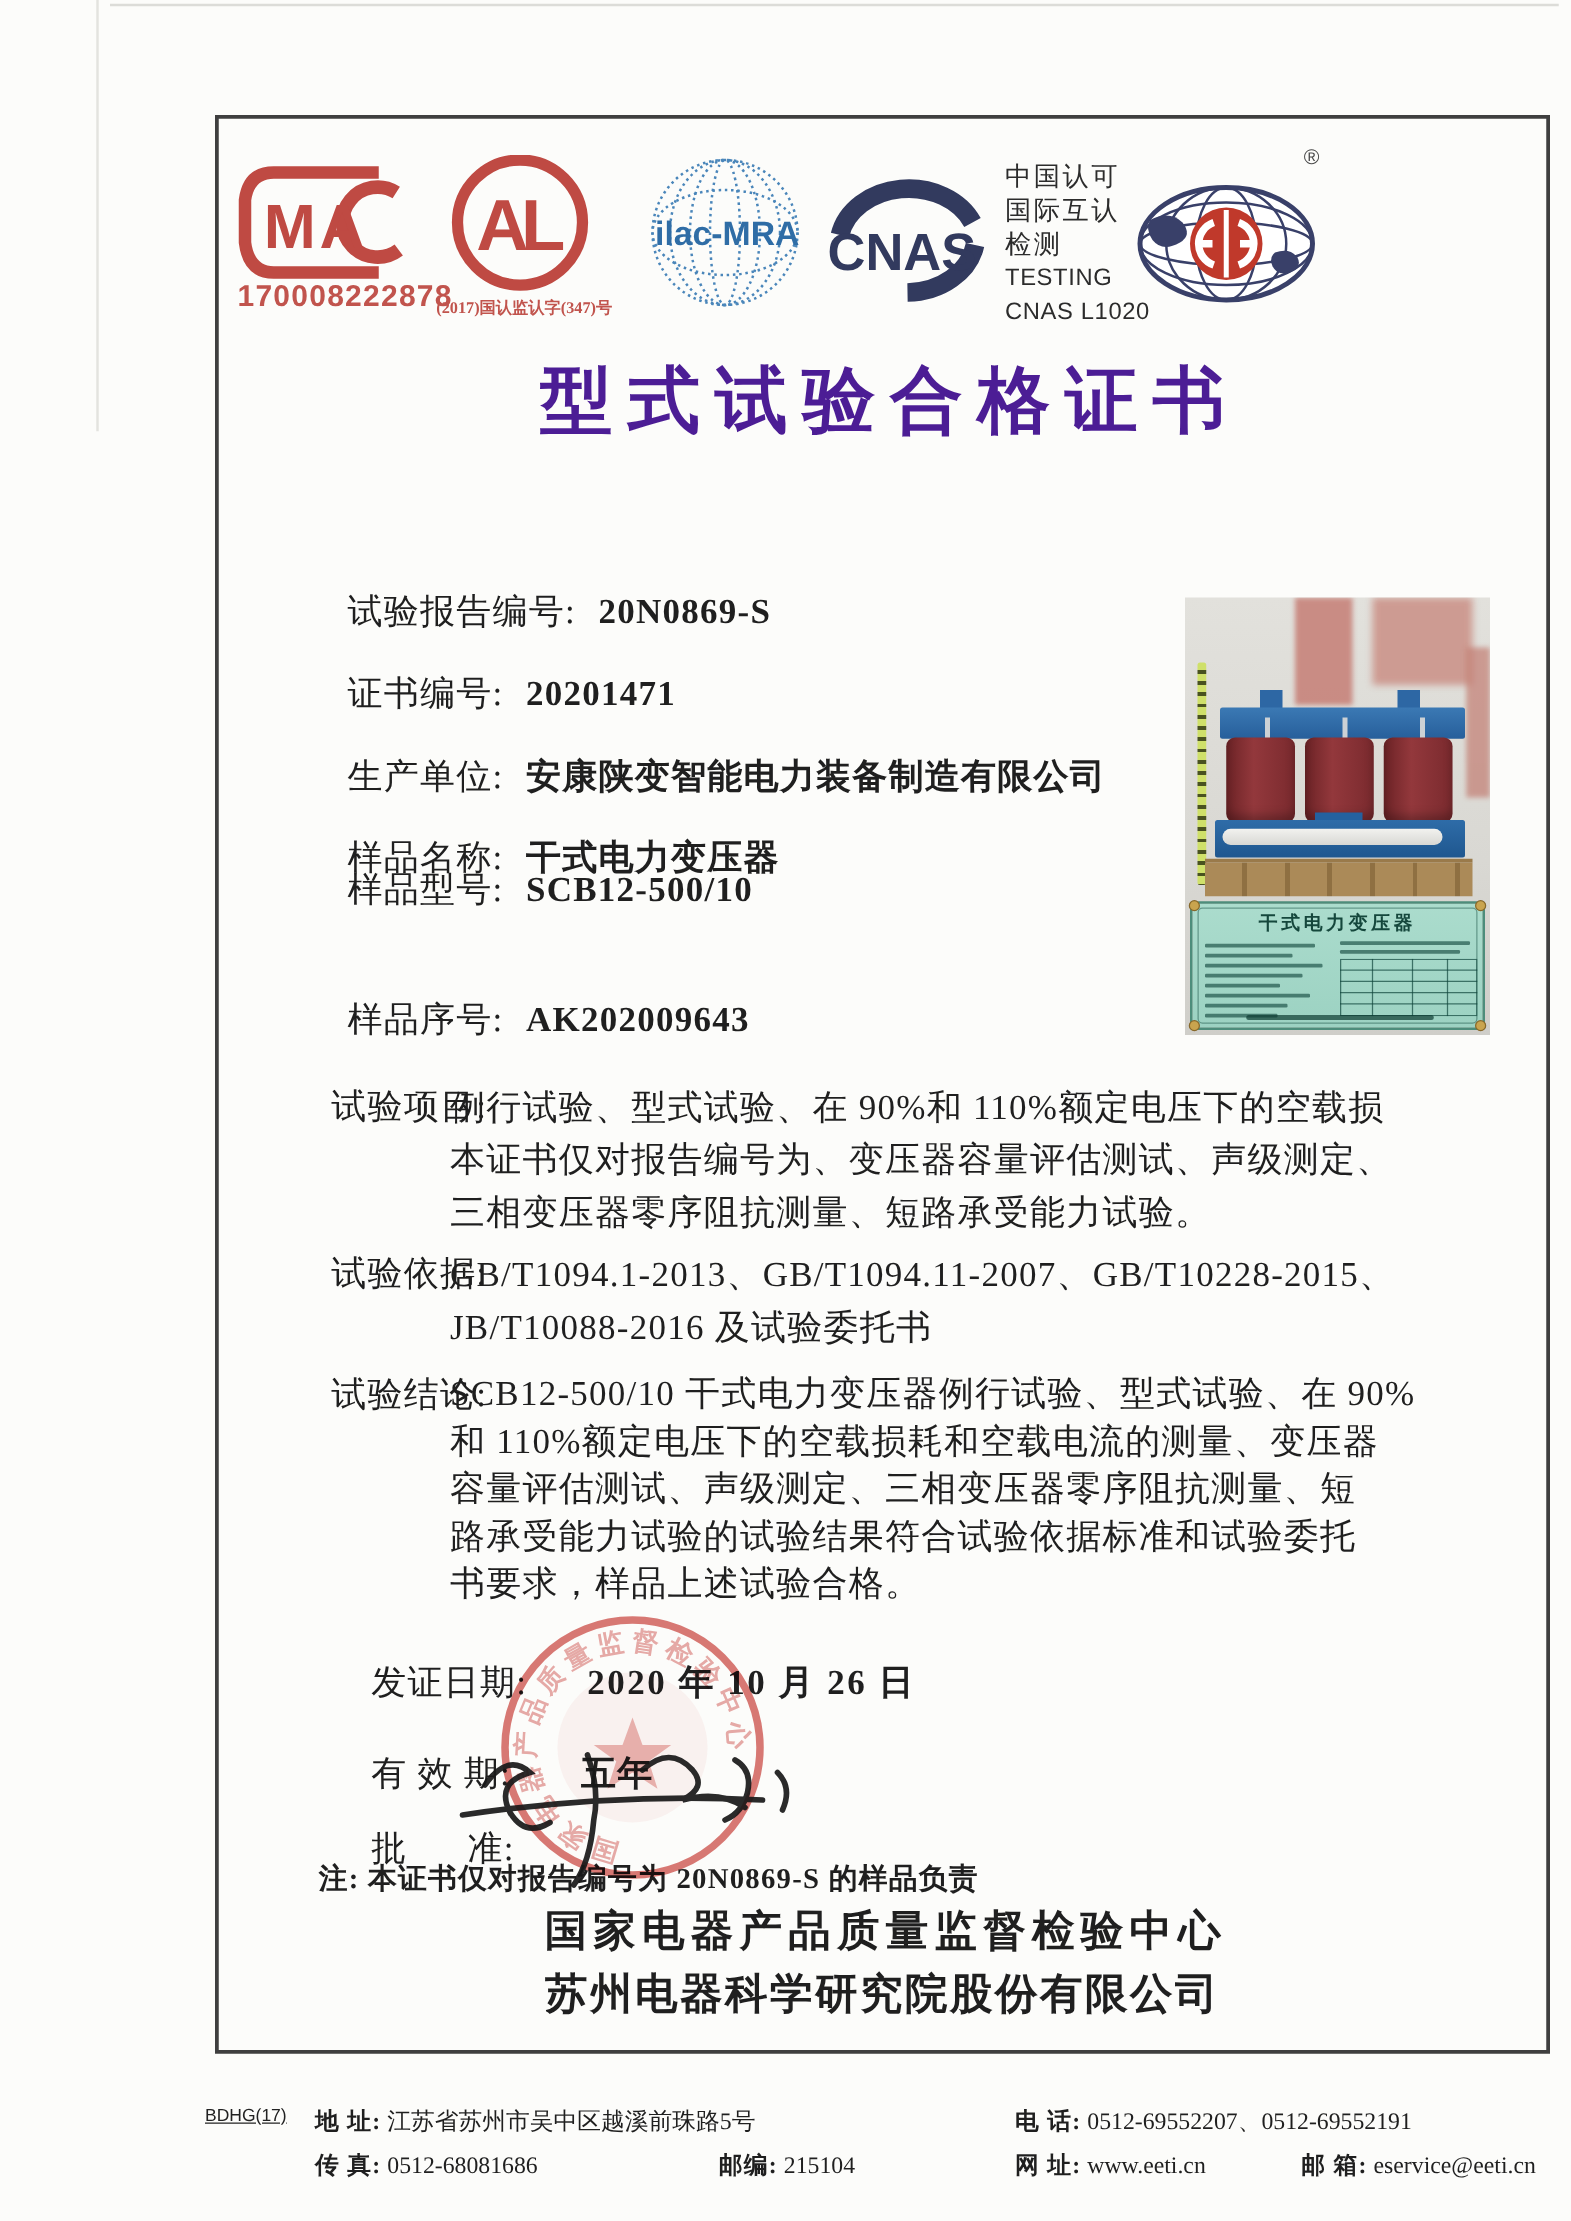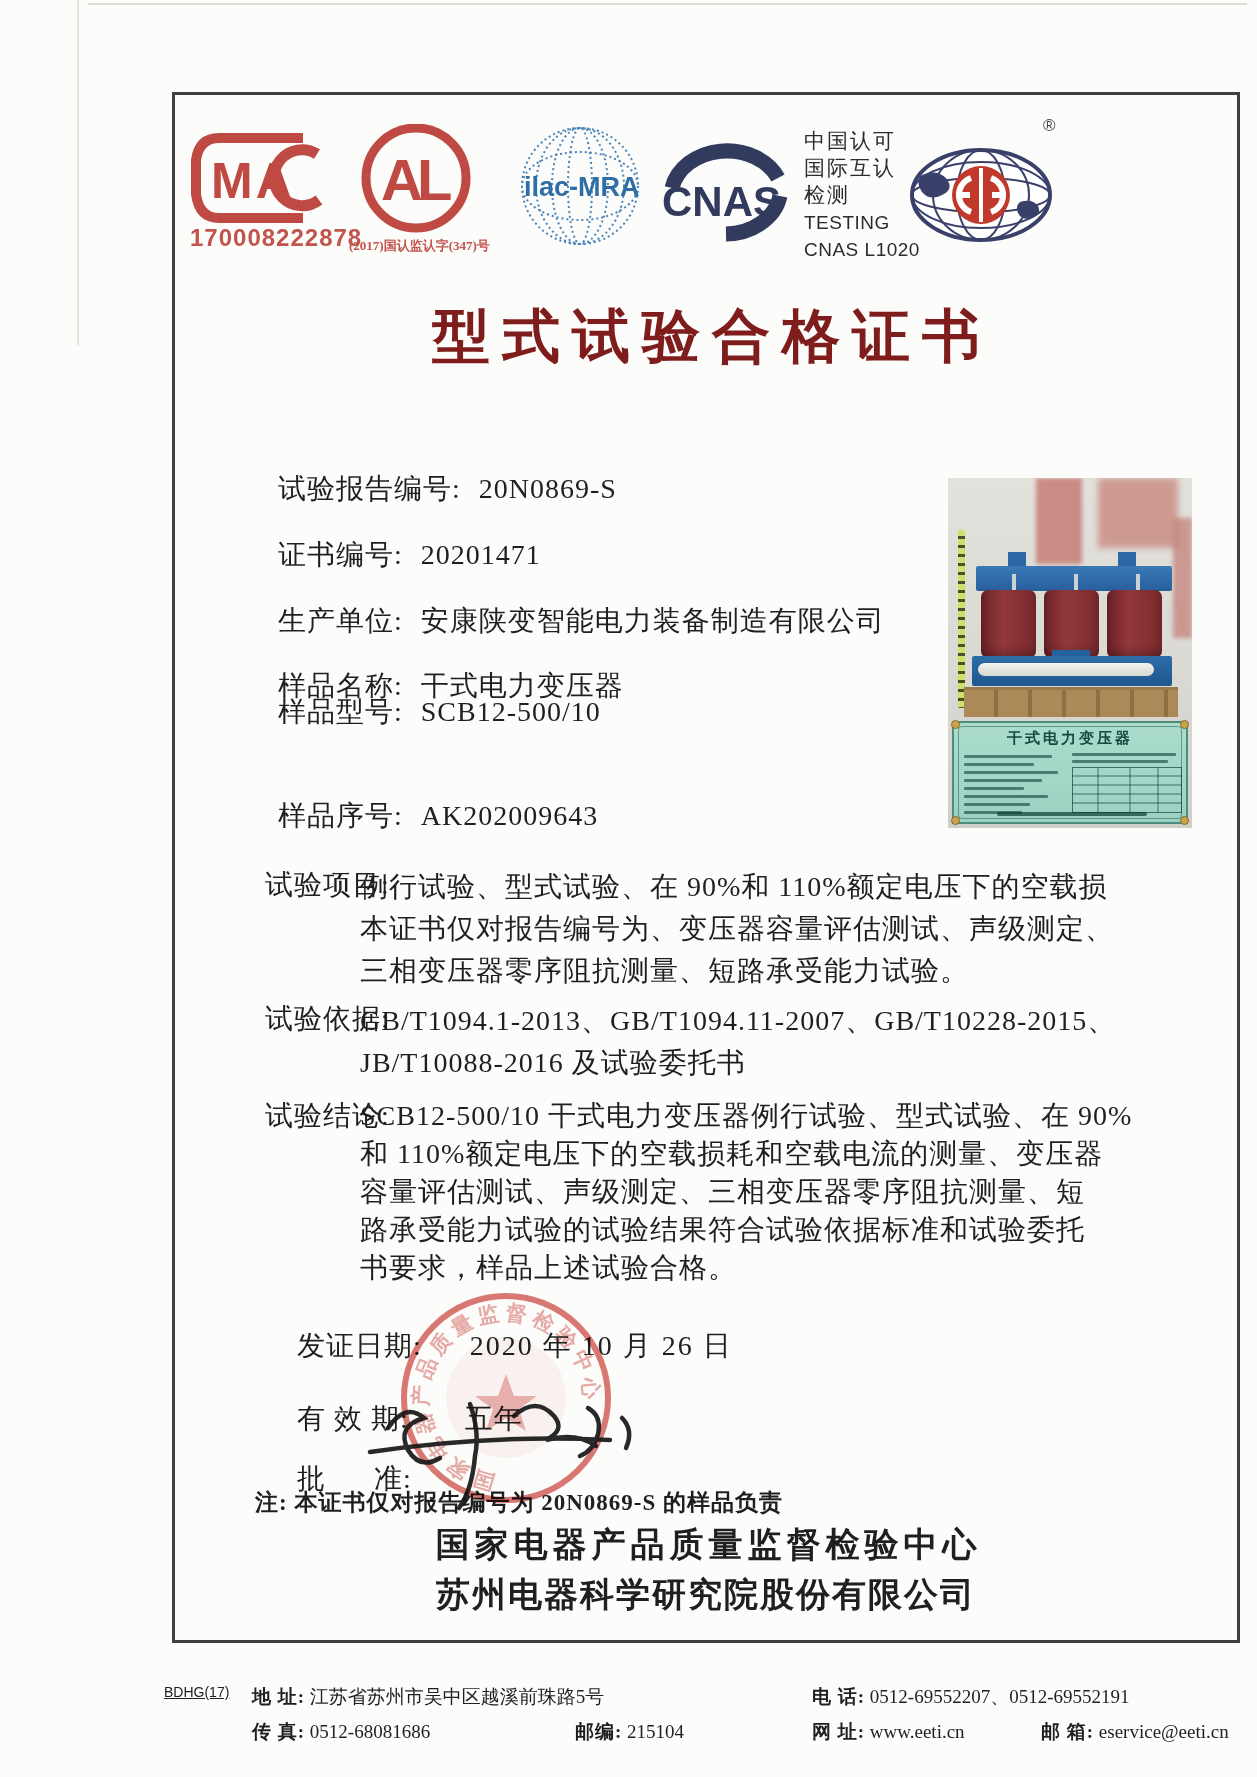--- a/index.html
+++ b/index.html
@@ -25,26 +25,26 @@
   .al-caption { position:absolute; left:349px; top:237px; font-size:13px; font-weight:bold;
                 color:#c1544d; letter-spacing:0; }
   .cnas-block { position:absolute; left:804px; top:128px; line-height:27px; color:#2c2c2c; }
   .cnas-block .zh { font-size:21px; font-weight:normal; letter-spacing:2px; }
   .cnas-block .en { font-size:19px; font-family:"Liberation Sans",sans-serif; letter-spacing:0.5px; }
   .reg-mark { position:absolute; left:1043px; top:116px; font-size:17px; color:#4a4a4a;
               font-family:"Liberation Sans",sans-serif; }
 
   
   .doc-title { position:absolute; left:172px; top:282px; width:1068px; text-align:center;
-               font-size:58px; font-weight:bold; letter-spacing:12px; color:#7f1d1d;
-               padding-left:12px;margin-top:16px; }
+               font-size:58px; font-weight:bold; letter-spacing:12px; color:#4c1d95;
+               padding-left:12px; }
 
   
   .fld { position:absolute; left:278px; font-size:28px; white-space:pre; letter-spacing:1px; }
-  .fld .v { margin-left:18px; }
+  .fld .v { margin-left:18px;font-weight:bold; }
   .r1{top:470px}.r2{top:536px}.r3{top:602px}.r4{top:667px}.r5{top:693px}.r6{top:797px}
 
   
   .par { position:absolute; left:265px; font-size:28px; letter-spacing:1px; }
   .par .lbl { position:absolute; left:0; top:0; white-space:pre; }
   .par .lines { margin-left:95px; width:740px; }
   .par .lines div { line-height:42px; white-space:pre; }
   .par.tight .lines div { line-height:38px; }
   .sec-items{top:866px}.sec-basis{top:1000px}.sec-concl{top:1097px}
 

